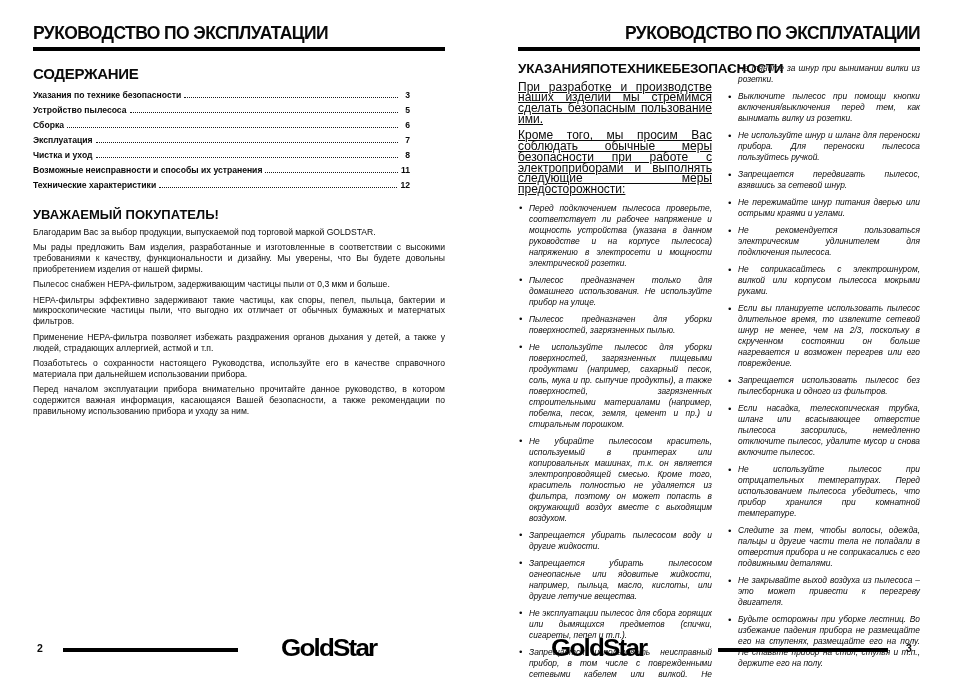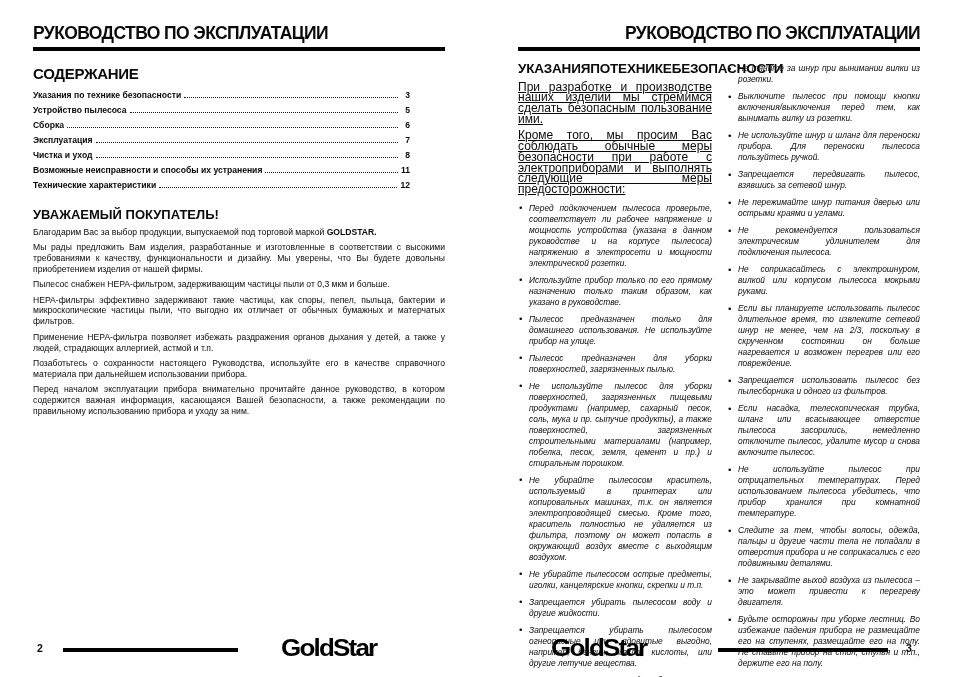--- a/index.html
+++ b/index.html
@@ -21,21 +21,21 @@
   
   .toc-title{font-size:15px;font-weight:bold;letter-spacing:-0.3px;margin-top:14px;}
   .toc{margin-top:5px;width:377px;}
   .toc-row{display:flex;align-items:flex-end;font-size:8.6px;font-weight:bold;height:15px;}
   .toc-label{white-space:nowrap;padding-bottom:2px;}
   .toc-dots{flex:1;border-bottom:1.6px dotted #1a1a1a;margin:0 3px 4.5px 3px;}
   .toc-page{padding-bottom:2px;min-width:9px;text-align:right;}
 
   .greeting-title{margin-top:15px;font-size:13px;font-weight:bold;}
   .para{font-size:8.6px;line-height:10.9px;text-align:justify;margin:4.5px 0 0 0;}
-  .para b{font-weight:bold;}
+  .para b{font-weight:normal;}
 
   
   .columns{display:flex;margin-top:10px;}
   .col1{width:194px;margin-right:15px;}
   .col2{width:193px;}
   .section-title{
     font-size:13.5px;font-weight:bold;letter-spacing:-0.2px;word-spacing:-3.5px;
     white-space:nowrap;line-height:15px;
   }
   .intro-para{font-size:12px;line-height:10.8px;text-align:justify;margin-top:5.5px;text-decoration:underline;}
@@ -129,28 +129,26 @@
 
   <div class="columns">
     <div class="col1">
       <div class="section-title">УКАЗАНИЯ ПО ТЕХНИКЕ БЕЗОПАСНОСТИ</div>
       <div>
           <div class="intro-para">При разработке и производстве наших изделий мы стремимся сделать безопасным пользование ими.</div>
           <div class="intro-para">Кроме того, мы просим Вас соблюдать обычные меры безопасности при работе с электроприборами и выполнять следующие меры предосторожности:</div>
         </div>
       <ul class="bullets">
           <li>Перед подключением пылесоса проверьте, соответствует ли рабочее напряжение и мощность устройства (указана в данном руководстве и на корпусе пылесоса) напряжению в электросети и мощности электрической розетки.</li>
-          <li>Используйте прибор только по его прямому назначению только таким образом, как указано в руководстве.</li>
           <li>Пылесос предназначен только для домашнего использования. Не используйте прибор на улице.</li>
           <li>Пылесос предназначен для уборки поверхностей, загрязненных пылью.</li>
           <li>Не используйте пылесос для уборки поверхностей, загрязненных пищевыми продуктами (например, сахарный песок, соль, мука и пр. сыпучие продукты), а также поверхностей, загрязненных строительными материалами (например, побелка, песок, земля, цемент и пр.) и стиральным порошком.</li>
           <li>Не убирайте пылесосом краситель, используемый в принтерах или копировальных машинах, т.к. он является электропроводящей смесью. Кроме того, краситель полностью не удаляется из фильтра, поэтому он может попасть в окружающий воздух вместе с выходящим воздухом.</li>
-          <li>Не убирайте пылесосом острые предметы, иголки, канцелярские кнопки, скрепки и т.п.</li>
           <li>Запрещается убирать пылесосом воду и другие жидкости.</li>
-          <li>Запрещается убирать пылесосом огнеопасные или ядовитые выгодно, например, бензин, масло, кислоты, или другие летучие вещества.</li>
+          <li>Запрещается убирать пылесосом огнеопасные или ядовитые жидкости, например, пыльца, масло, кислоты, или другие летучие вещества.</li>
           <li>Не эксплуатации пылесос для сбора горящих или дымящихся предметов (спички, сигареты, пепел и т.п.).</li>
           <li>Запрещается использовать неисправный прибор, в том числе с поврежденными сетевыми кабелем или вилкой. Не пытайтесь самостоятельно ремонтировать пылесос. При возникновении неполадок обращайтесь в авторизованный сервисный центр.</li>
         </ul>
     </div>
     <div class="col2">
       <ul class="bullets">
           <li>Не тяните за шнур при вынимании вилки из розетки.</li>
           <li>Выключите пылесос при помощи кнопки включения/выключения перед тем, как вынимать вилку из розетки.</li>
           <li>Не используйте шнур и шланг для переноски прибора. Для переноски пылесоса пользуйтесь ручкой.</li>
           <li>Запрещается передвигать пылесос, взявшись за сетевой шнур.</li>

